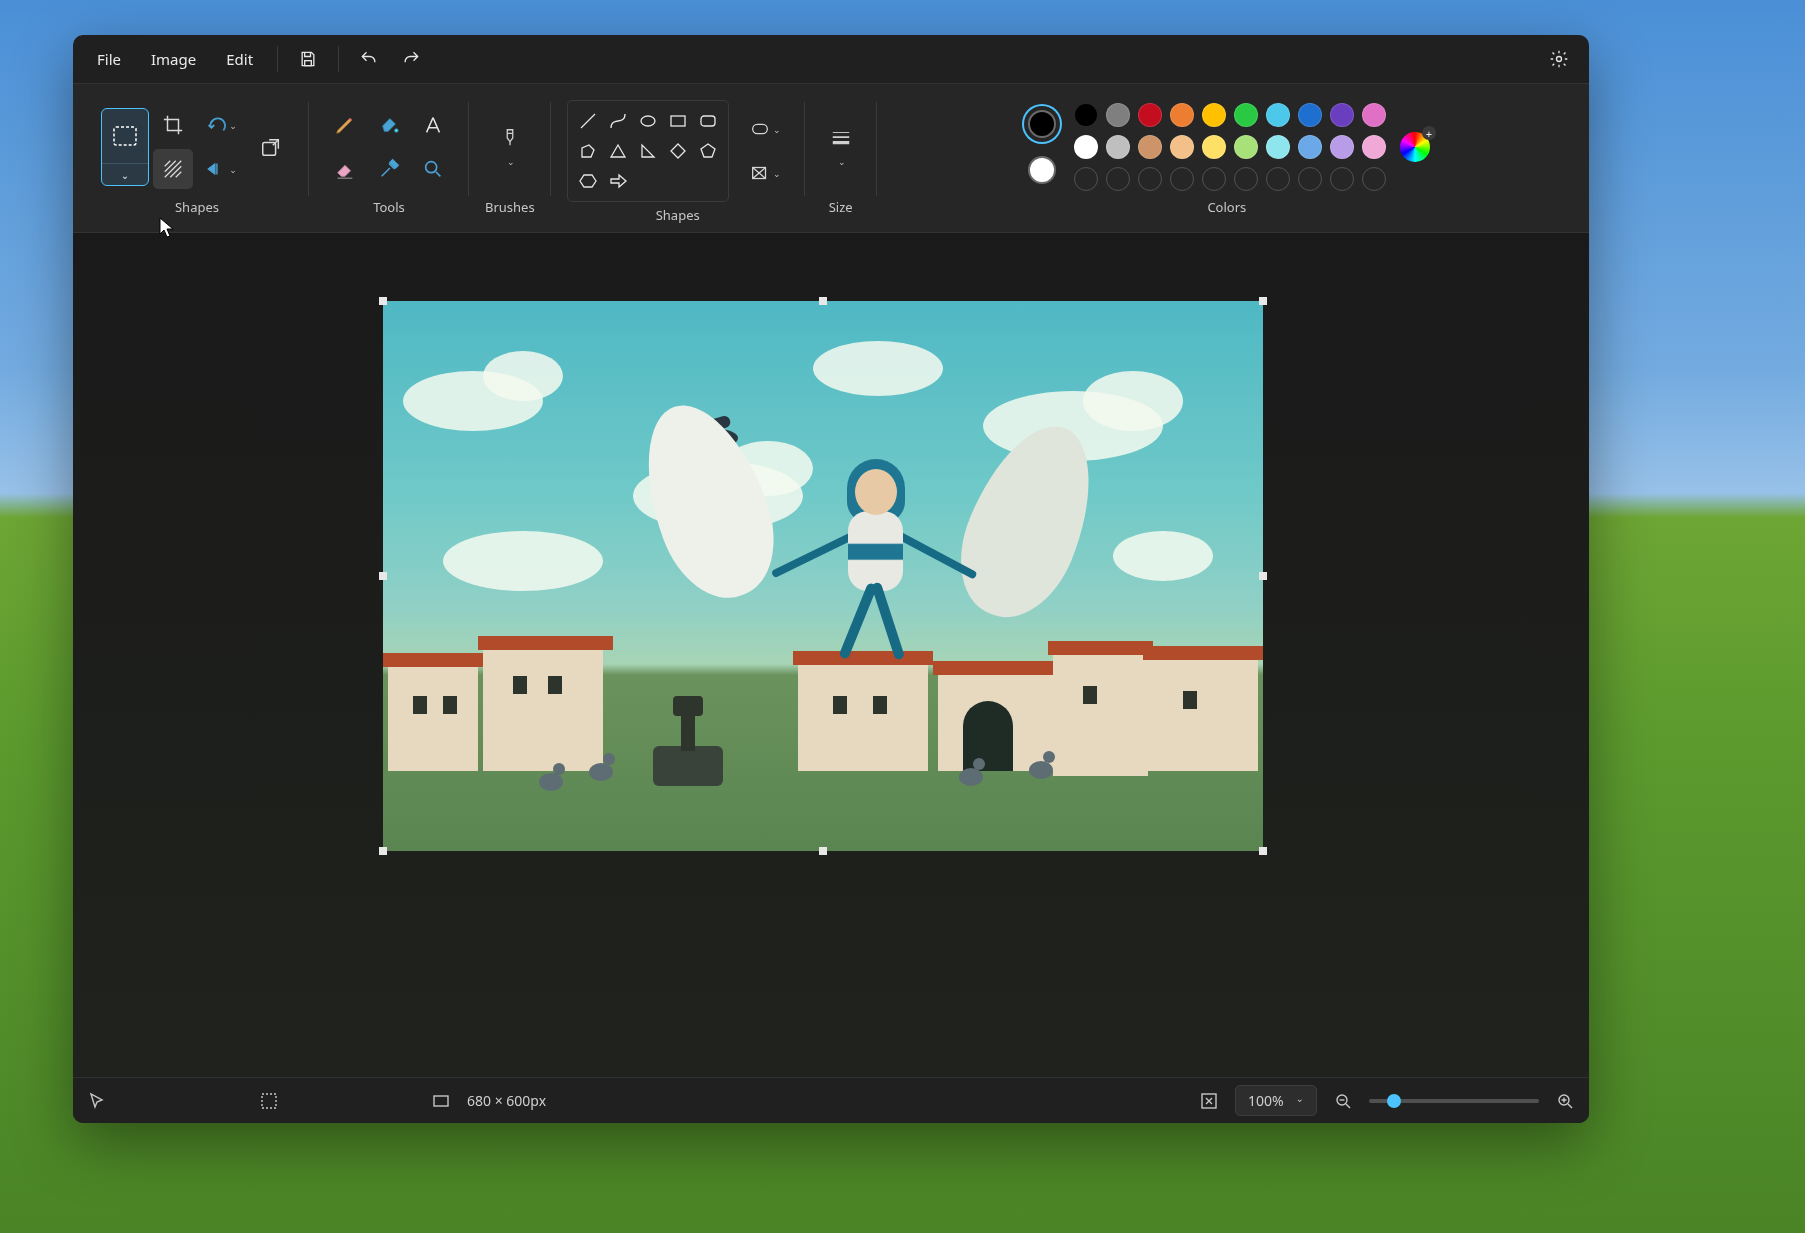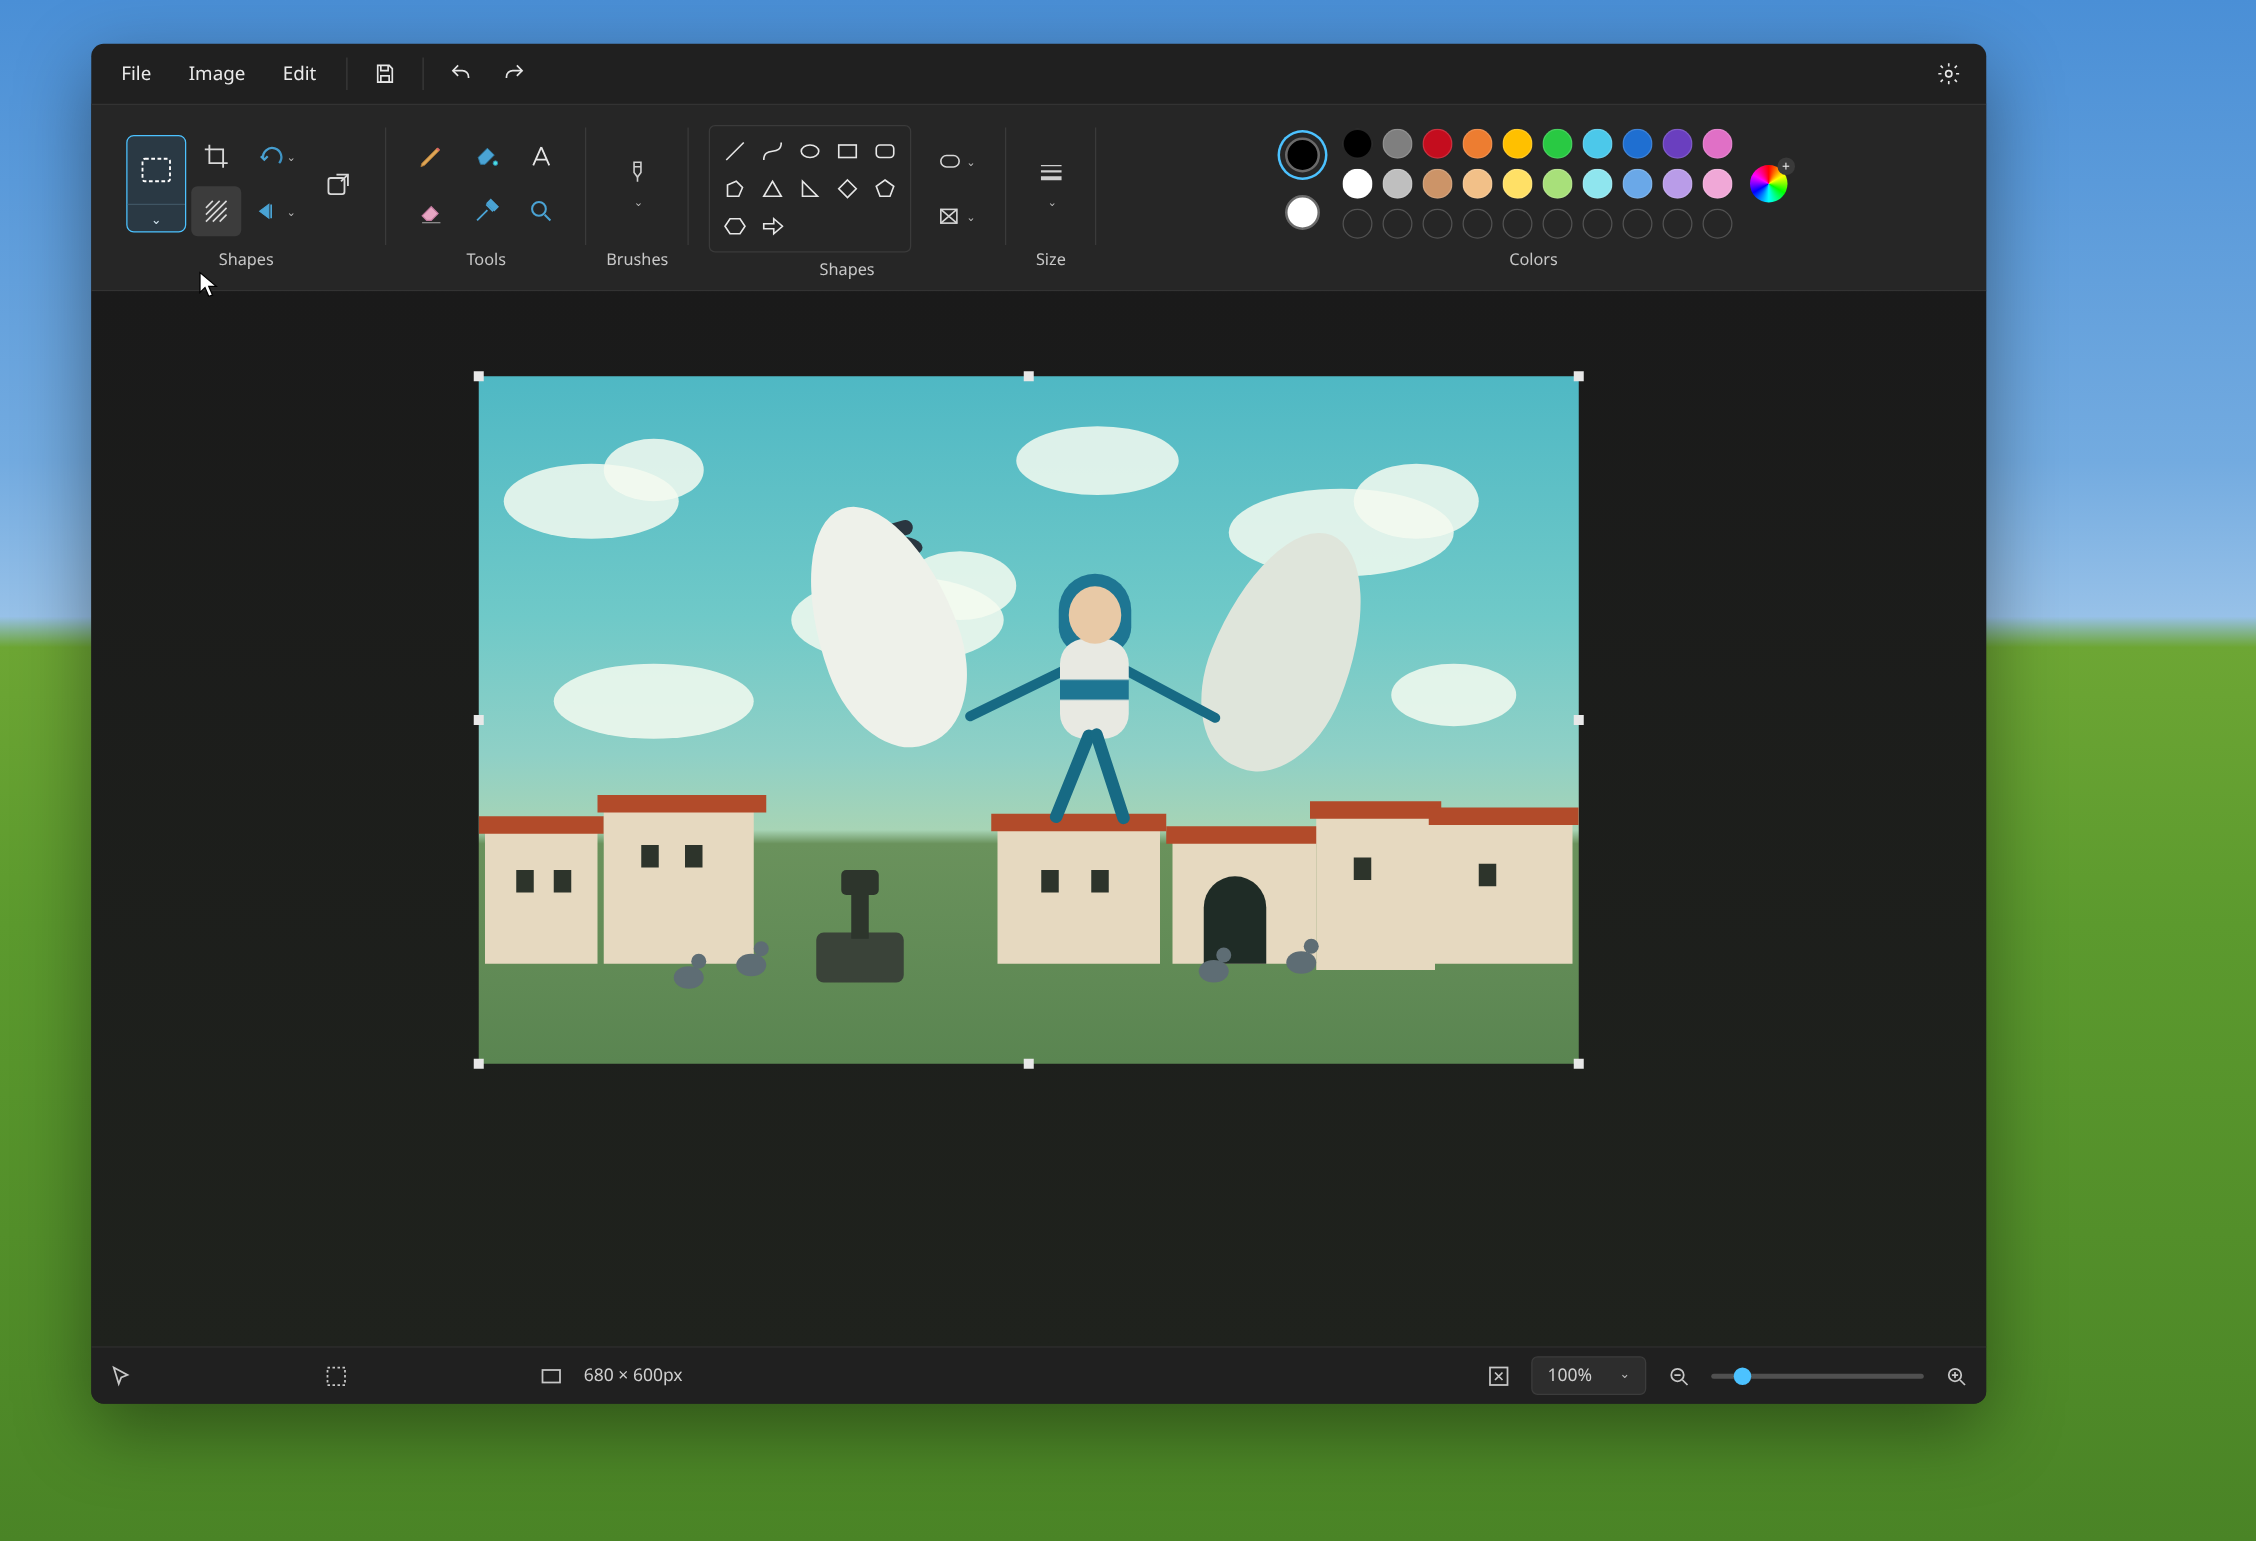--- a/index.html
+++ b/index.html
@@ -302,21 +302,21 @@
     color: #cfcfcf;
     font-size: 14px;
     gap: 16px;
     background: #202020;
     border-top: 1px solid #303030;
   }
   .status .spacer { flex: 1; }
   .s-icon { width: 20px; height: 20px; display:flex; align-items:center; justify-content:center; }
   .s-icon svg { width: 18px; height: 18px; stroke: #c7c7c7; fill: none; stroke-width: 1.4; }
   .zoom-box {
-    display: flex; align-items: flex-start; gap: 22px;
+    display: flex; align-items: flex-start; gap: 12px;
     background: #2d2d2d; border: 1px solid #3c3c3c;
     padding: 5px 12px; border-radius: 5px;
     cursor: pointer;
   }
   .zoom-box .chev { font-size: 10px; color: #bcbcbc; }
   .slider-track {
     width: 170px; height: 4px; background: #505050; border-radius: 2px;
     position: relative;
   }
   .slider-thumb {

